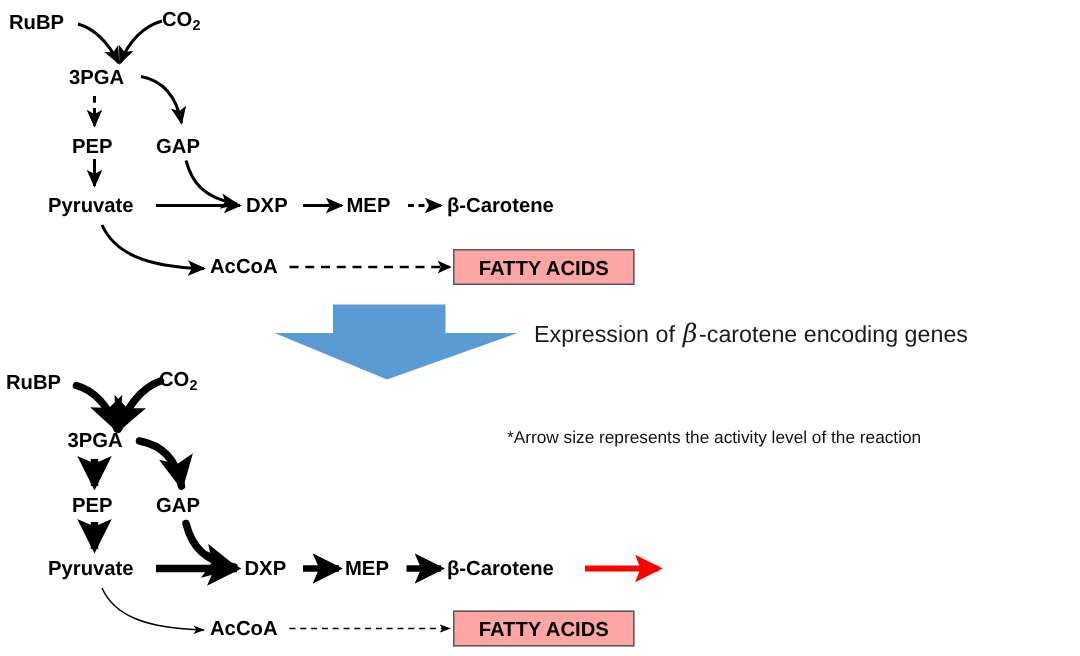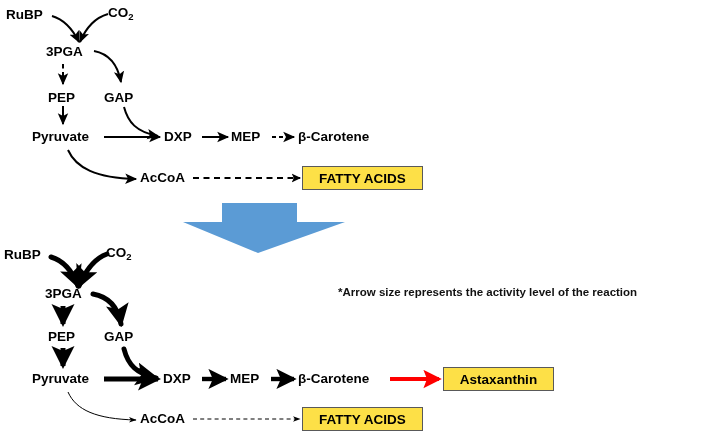--- a/index.html
+++ b/index.html
@@ -39,21 +39,21 @@
   .node.sub sub {
     font-size: 9.5px;
     font-weight: bold;
     vertical-align: baseline;
     position: relative;
     top: 3px;
   }
   .boxnode {
     position: absolute;
     border: 1.4px solid #595959;
-    background: #fde047;
+    background: #fca5a5;
     font-weight: bold;
     font-size: 13.5px;
     white-space: nowrap;
     display: flex;
     align-items: center;
     justify-content: center;
     box-sizing: border-box;
     color: #000;
   }
   .caption {
@@ -65,21 +65,21 @@
   }
   .caption .beta {
     font-family: "DejaVu Serif", serif;
     font-style: italic;
     font-size: 17px;
     padding: 0 1px;
   }
   .footnote {
     position: absolute;
     font-size: 11.5px;
-    font-weight: bold;
+    font-weight: normal;
     white-space: nowrap;
     color: #111;
   }
 </style>
 </head>
 <body>
 
 <div id="canvas">
 
   <svg class="layer" viewBox="0 0 720 437">
@@ -135,20 +135,23 @@
   <div class="node" style="left:32px; top:130px;">Pyruvate</div>
   <div class="node" style="left:164px; top:130px;">DXP</div>
   <div class="node" style="left:231px; top:130px;">MEP</div>
   <div class="node" style="left:298px; top:130px;">β-Carotene</div>
   <div class="node" style="left:140px; top:171px;">AcCoA</div>
   <div class="boxnode" style="left:302px; top:166px; width:121px; height:24px;">FATTY ACIDS</div>
 
   <svg class="layer" viewBox="0 0 720 437">
     <path d="M 222,203 L 297,203 L 297,222 L 345,222 L 258,253 L 183,222 L 222,222 Z" fill="#5B9BD5"></path>
   </svg>
+  <div class="caption" style="left:356px; top:213px;">
+    <span>Expression of </span><span class="beta">β</span><span>-carotene encoding genes</span>
+  </div>
 
   <div class="footnote" style="left:338px; top:286px;">*Arrow size represents the activity level of the reaction</div>
 
   <svg class="layer" viewBox="0 0 720 437">
 
     <path d="M 51,257 C 65,261 73,273 78,286" fill="none" stroke="#000" stroke-width="5" stroke-linecap="round" marker-end="url(#ah-thick)"></path>
 
     <path d="M 107,254 C 93,259 85,272 79,286" fill="none" stroke="#000" stroke-width="5" stroke-linecap="round" marker-end="url(#ah-thick)"></path>
 
     <path d="M 63,306 L 63,324" fill="none" stroke="#000" stroke-width="5" marker-end="url(#ah-thick)"></path>
@@ -176,15 +179,14 @@
   <div class="node sub" style="left:106px; top:246px;"><span>CO</span><sub>2</sub></div>
   <div class="node" style="left:45px; top:287px;">3PGA</div>
   <div class="node" style="left:48px; top:330px;">PEP</div>
   <div class="node" style="left:104px; top:330px;">GAP</div>
   <div class="node" style="left:32px; top:372px;">Pyruvate</div>
   <div class="node" style="left:163px; top:372px;">DXP</div>
   <div class="node" style="left:230px; top:372px;">MEP</div>
   <div class="node" style="left:298px; top:372px;">β-Carotene</div>
   <div class="node" style="left:140px; top:412px;">AcCoA</div>
   <div class="boxnode" style="left:302px; top:407px; width:121px; height:24px;">FATTY ACIDS</div>
-  <div class="boxnode" style="left:443px; top:367px; width:111px; height:24px;">Astaxanthin</div>
 
 </div>
 
 </body></html>

